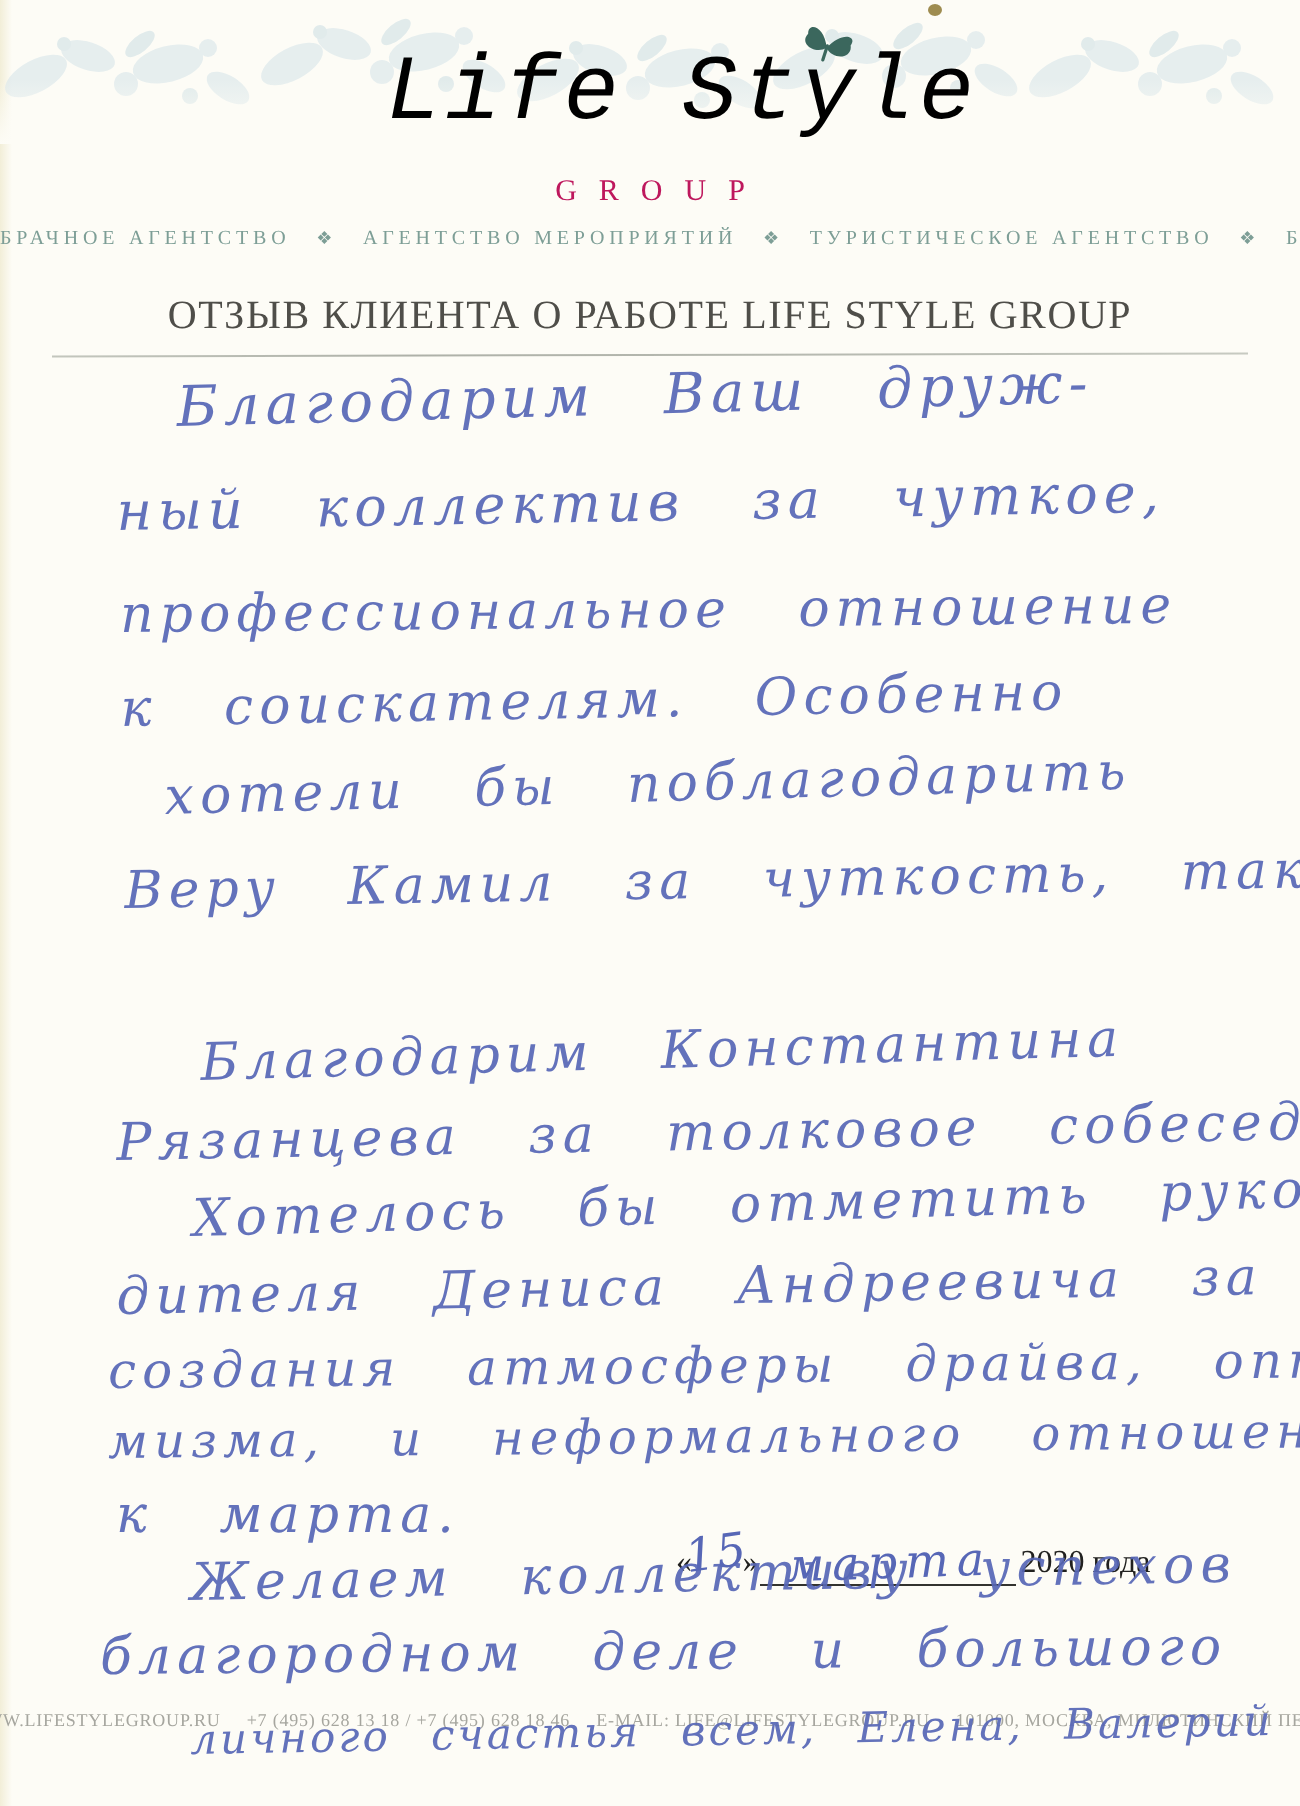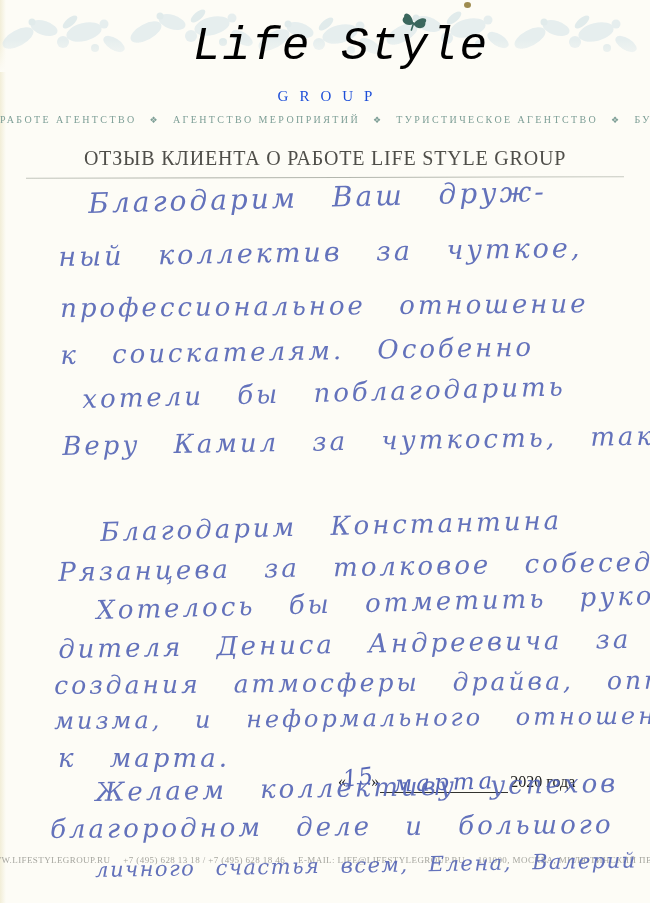--- a/index.html
+++ b/index.html
@@ -14,21 +14,21 @@
   }
   .floral-band{position:absolute;left:0;top:0;width:650px;height:72px;}
   .logo-script{
     position:absolute;top:24px;left:16px;width:100%;text-align:center;
     font-family:Liberation Mono, monospace;font-style:italic;font-size:46px;
     color:#000000;letter-spacing:2px;line-height:1;
   }
   .butterfly{position:absolute;left:398px;top:10px;}
   .logo-group{
     position:absolute;top:88px;left:0;width:100%;text-align:center;
-    font-size:15px;letter-spacing:11px;color:#1d4ed8;text-indent:11px;
+    font-size:15px;letter-spacing:11px;color:#be185d;text-indent:11px;
   }
   .services{
     position:absolute;top:114px;left:0;width:100%;text-align:center;
     font-size:10px;letter-spacing:2.4px;color:#7d9e96;white-space:nowrap;
   }
   .services .sep{color:#7d9e96;font-size:9px;padding:0 8px;}
   .page-title{
     position:absolute;top:147px;left:0;width:100%;text-align:center;
     font-size:20px;letter-spacing:.8px;color:#4f4e49;
   }
@@ -108,21 +108,21 @@
   <svg class="butterfly" width="30" height="30" viewBox="0 0 30 30" xmlns="http://www.w3.org/2000/svg">
     <g transform="rotate(18 15 15)" fill="#3b675d">
       <path d="M15 14 C11 4 2 4 4 10 C1 16 10 19 15 14 Z"></path>
       <path d="M15 14 C19 4 28 3 26 9 C29 15 20 19 15 14 Z"></path>
       <rect x="14.2" y="12" width="1.6" height="9" rx="0.8"></rect>
     </g>
   </svg>
   <div class="logo-group">GROUP</div>
 
   <div class="services">
-    <span>РАБОТЕ АГЕНТСТВО</span>
+    <span>БРАЧНОЕ АГЕНТСТВО</span>
     <span class="sep">❖</span>
     <span>АГЕНТСТВО МЕРОПРИЯТИЙ</span>
     <span class="sep">❖</span>
     <span>ТУРИСТИЧЕСКОЕ АГЕНТСТВО</span>
     <span class="sep">❖</span>
     <span>БУТИК</span>
   </div>
 
   <div class="page-title">ОТЗЫВ КЛИЕНТА О РАБОТЕ LIFE STYLE GROUP</div>
   <div class="title-rule"></div>

